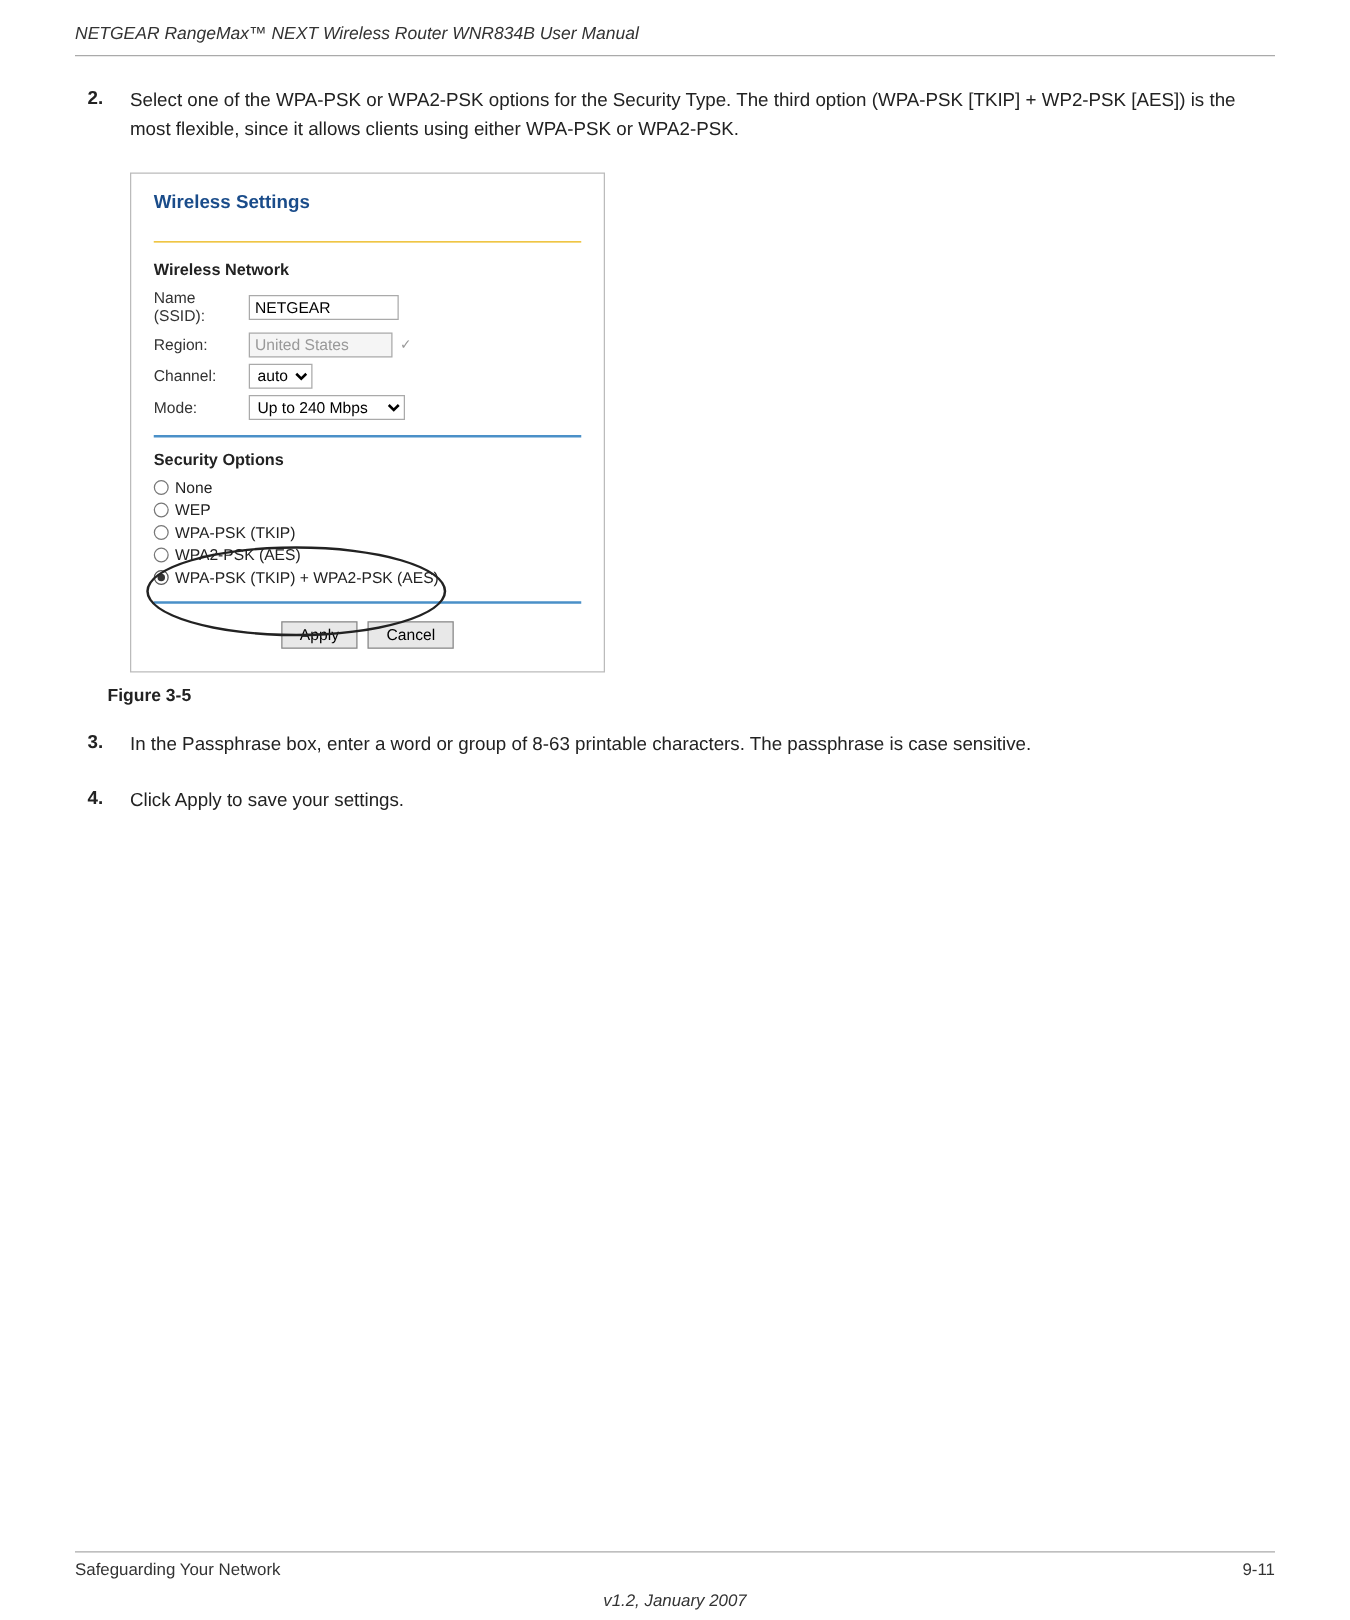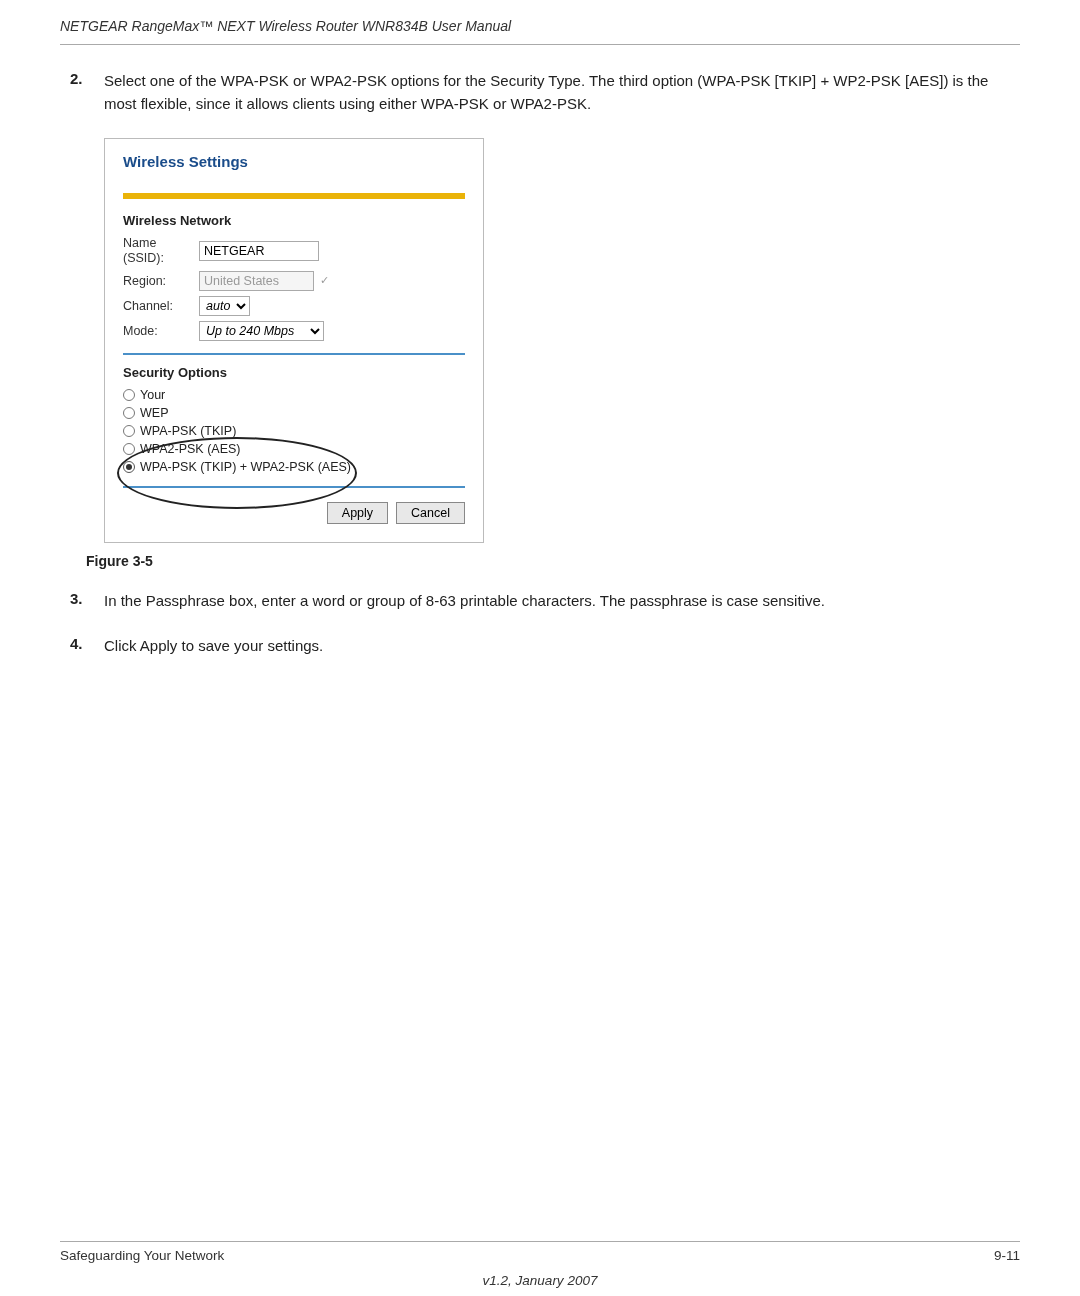--- a/index.html
+++ b/index.html
@@ -57,21 +57,21 @@
       padding: 14px 18px 18px;
       width: 380px;
       background: #fff;
       font-size: 13px;
       position: relative;
     }
     .panel-title {
       font-size: 15px;
       font-weight: bold;
       color: #1a4c8a;
-      border-bottom: 6px solid #eab308;
+      border-bottom: 1px solid #eab308;
       padding-bottom: 23px;
       margin-bottom: 14px;
     }
     .section-label {
       font-weight: bold;
       margin-bottom: 8px;
       font-size: 13px;
     }
     .form-row {
       display: flex;
@@ -102,21 +102,20 @@
       width: 115px;
       color: #999;
       background: #f5f5f5;
     }
     .form-select {
       border: 1px solid #aaa;
       font-size: 12.5px;
       padding: 1px 2px;
       background: #fff;
       height: 20px;
-      font-style: italic;
     }
     .divider-blue {
       border: none;
       border-top: 2px solid #4a90c8;
       margin: 12px 0 10px;
     }
 
     
     .security-option {
       display: flex;
@@ -175,21 +174,21 @@
       background: #fff;
     }
     .passphrase-hint {
       font-size: 11.5px;
       color: #555;
     }
 
     
     .button-row {
       display: flex;
-      justify-content: flex-end;
+      justify-content: center;
       gap: 8px;
       margin-top: 14px;
     }
     .btn {
       border: 1px solid #888;
       background: #e8e8e8;
       padding: 3px 14px;
       font-size: 12.5px;
       cursor: pointer;
     }
@@ -274,21 +273,21 @@
           <option>Up to 240 Mbps</option>
         </select>
       </div>
 
       <hr class="divider-blue">
 
       <div class="section-label">Security Options</div>
 
       <div class="security-option">
         <div class="radio-circle"></div>
-        <span>Your</span>
+        <span>None</span>
       </div>
 
       <div class="security-option">
         <div class="radio-circle"></div>
         <span>WEP</span>
       </div>
 
       <div class="security-option">
         <div class="radio-circle"></div>
         <span>WPA-PSK (TKIP)</span>

